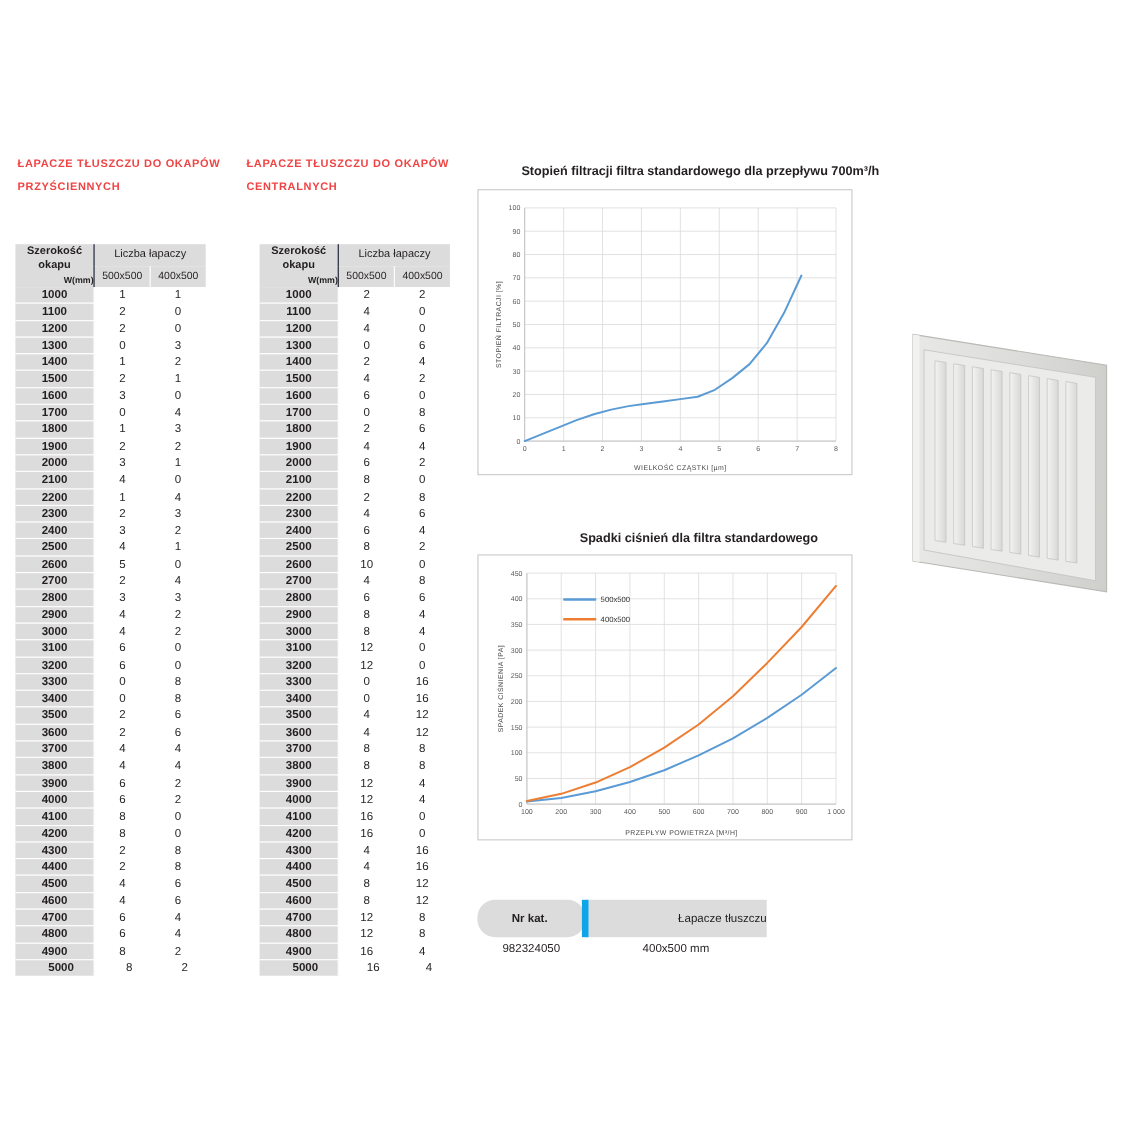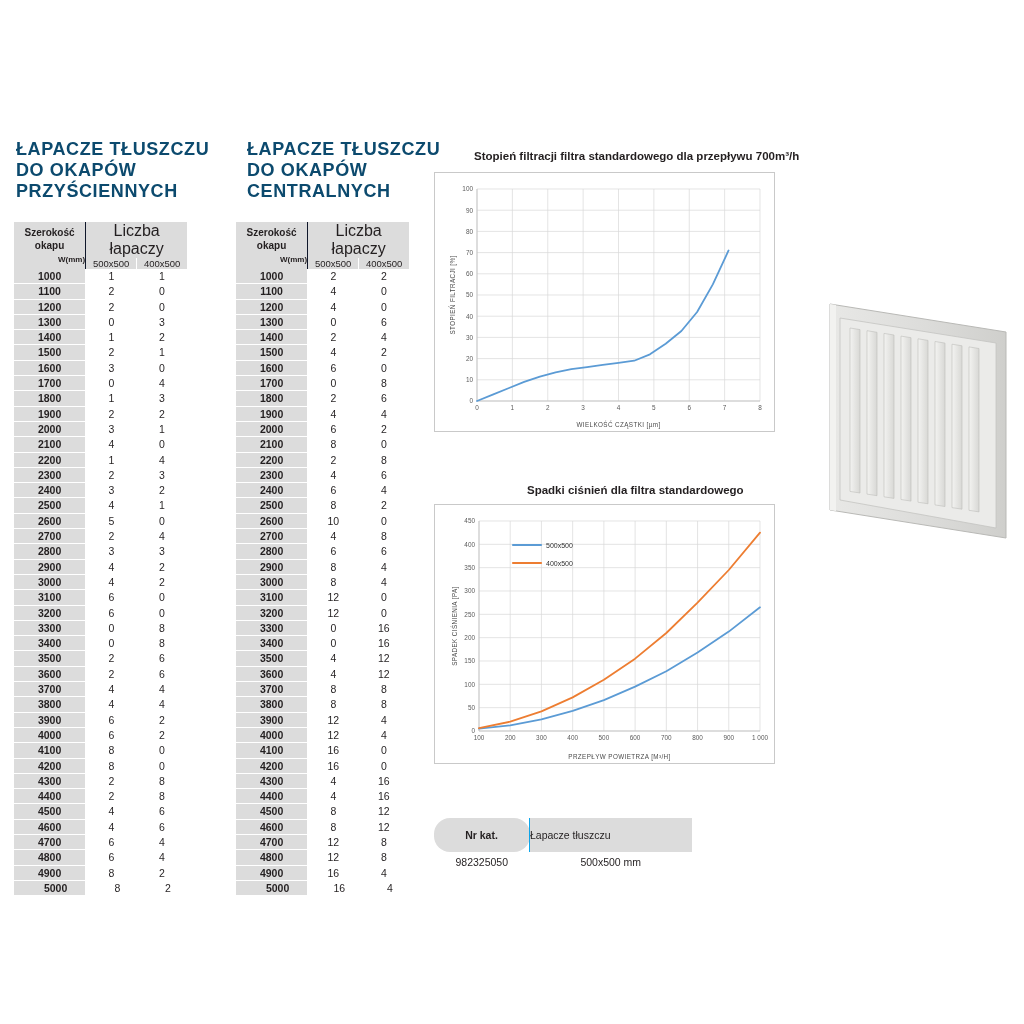--- a/index.html
+++ b/index.html
@@ -12,29 +12,29 @@
     height: 1024px;
     position: relative;
     font-family: "Liberation Sans", sans-serif;
     color: #231f20;
     overflow: hidden;
   }
 
   
   .tbl-title {
     position: absolute;
-    font-size: 18px;
+    font-size: 10px;
     font-weight: bold;
     letter-spacing: 0.6px;
     line-height: 21px;
     text-transform: uppercase;
-    color: #0c4a6e;
+    color: #ef4444;
   }
   #title-wall  { left: 16px;  top: 139px; width: 200px; }
-  #title-centr { left: 247px; top: 139px; width: 200px; }
+  #title-centr { left: 224px; top: 139px; width: 200px; }
 
   
   .spec-table {
     position: absolute;
     border-collapse: collapse;
     font-size: 10.5px;
   }
   #table-wall  { left: 14px;  top: 222px; }
   #table-centr { left: 236px; top: 222px; }
 
@@ -55,21 +55,21 @@
     padding: 4px 2px 5px 2px;
   }
   .hdr-w .sub {
     font-weight: bold;
     font-size: 8px;
     margin-left: 44px;
   }
   .hdr-group {
     background: #dcdcdc;
     text-align: center;
-    font-size: 16px;
+    font-size: 10px;
     font-weight: normal;
     padding: 5px 0 3px 0;
   }
   .hdr-sub {
     background: #dcdcdc;
     text-align: center;
     font-size: 9.5px;
     font-weight: normal;
     padding: 2px 0 5px 0;
     width: 50px;
@@ -119,27 +119,27 @@
     top: 818px;
     border-collapse: collapse;
     font-size: 10.5px;
   }
   #cat-table th.cat-h1 {
     background: #dcdcdc;
     width: 95px;
     font-size: 10.5px;
     font-weight: bold;
     padding: 11px 0;
-    border-right: 1px solid #0ea5e9;
+    border-right: 6px solid #0ea5e9;
     border-radius: 16px;
   }
   #cat-table th.cat-h2 {
     background: #dcdcdc;
     width: 162px;
-    text-align: left;
+    text-align: right;
     font-size: 10.5px;
     font-weight: normal;
     padding: 11px 0;
   }
   #cat-table td {
     font-size: 10.5px;
     padding: 2px 0 1px 0;
     height: 15px;
   }
   #cat-table td.cat-code { text-align: center; font-weight: normal; }
@@ -715,22 +715,22 @@
 
 <table id="cat-table">
   <thead>
     <tr>
       <th class="cat-h1">Nr kat.</th>
       <th class="cat-h2">Łapacze tłuszczu</th>
     </tr>
   </thead>
   <tbody>
       <tr>
-        <td class="cat-code">982325050</td>
-        <td class="cat-desc">500x500 mm</td>
+        <td class="cat-code">982324050</td>
+        <td class="cat-desc">400x500 mm</td>
       </tr>
     </tbody>
 </table>
 
 <svg id="product-img" viewBox="0 0 196 268">
   <defs>
     <linearGradient id="frameGrad" x1="0" y1="0" x2="1" y2="0">
       <stop offset="0%" stop-color="#e8e8e6"></stop>
       <stop offset="55%" stop-color="#dcdcda"></stop>
       <stop offset="100%" stop-color="#cfcfcc"></stop>

